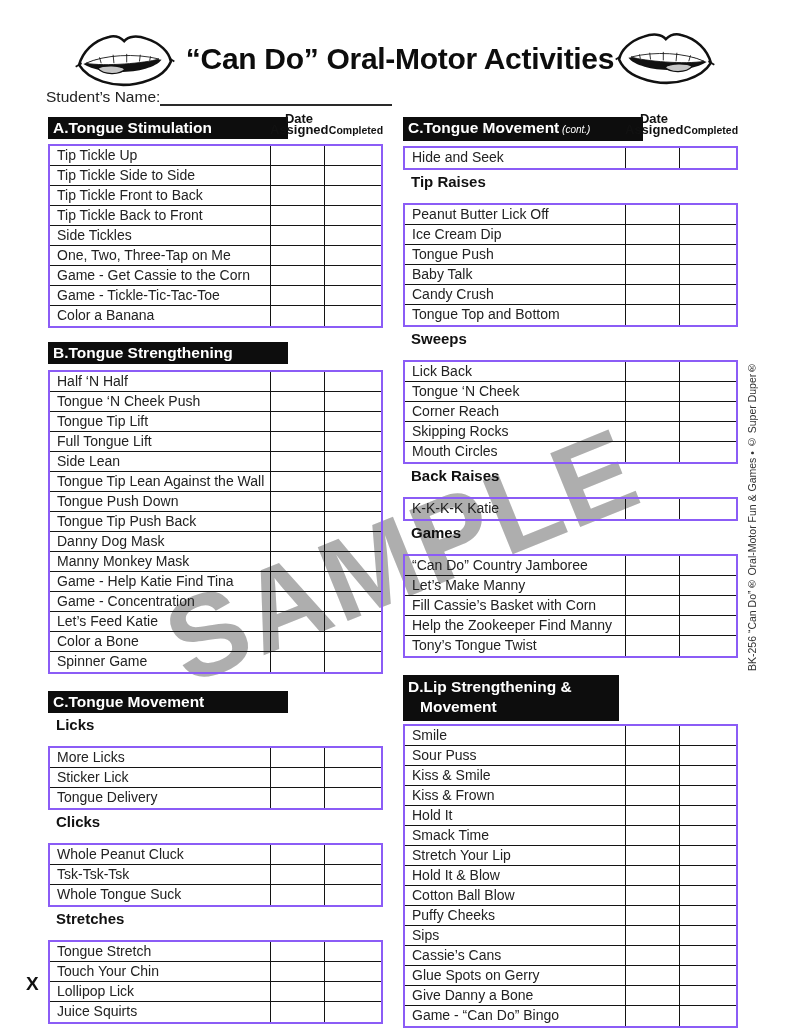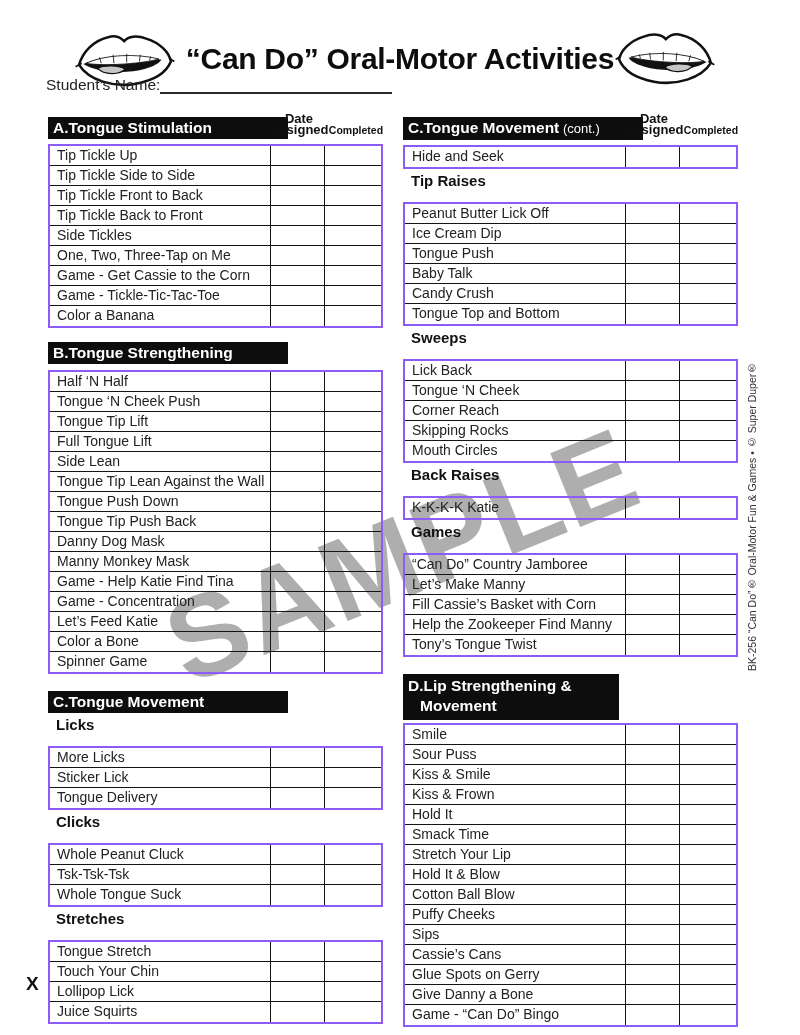--- a/index.html
+++ b/index.html
@@ -9,21 +9,21 @@
     font-family:"Liberation Sans", sans-serif; color:#1a1a1a;
   }
   
   .page-title {
     position:absolute; left:0; right:0; top:42px; text-align:center;
     font-size:30px; font-weight:bold; letter-spacing:-0.3px; color:#0d0d0d; z-index:2;
   }
   .lips { position:absolute; width:102px; height:64px; z-index:2; }
   .lips-left  { left:74px; top:27px; }
   .lips-right { left:614px; top:25px; transform:scaleX(-1); }
-  .student-line { position:absolute; left:46px; top:76px; font-size:15.5px; color:#222; z-index:2; }
+  .student-line { position:absolute; left:46px; top:88px; font-size:15.5px; color:#222; z-index:2; }
   .student-underline { display:inline-block; width:232px; height:15px; border-bottom:2px solid #2a2a2a; vertical-align:bottom; }
 
   
   .watermark {
     position:absolute; left:128px; top:498px; width:548px; z-index:1;
     font-size:116px; font-weight:bold; color:#a8a8a8; line-height:1;
     text-align:center; transform:rotate(-22deg); letter-spacing:2px; opacity:.92;
   }
   .side-note {
     position:absolute; left:746px; top:331px; height:340px; z-index:2;
@@ -43,21 +43,21 @@
   .hdr-completed {
     position:absolute; top:7px; left:280px; width:56px; text-align:center;
     font-size:10.5px; font-weight:bold; color:#111;
   }
 
   
   .bar {
     background:#0d0d0d; color:#fff; width:240px; min-height:22px;
     font-size:15.5px; font-weight:bold; line-height:18px; padding:2px 4px 2px 5px;
   }
-  .bar-suffix { font-weight:normal; font-size:13px; }
+  .bar-suffix { font-weight:normal; font-size:10px;font-style:italic; }
   .bar.two-line { width:216px; padding-bottom:4px; line-height:20px; }
   .bar-line2 { padding-left:12px; }
   .subhead { font-size:15px; font-weight:bold; color:#111; padding:3px 0 3px 8px; height:33px; }
   .tbl { border:2px solid #8b5cf6; background:transparent; }
   .row { display:flex; height:20px; border-bottom:1px solid #141414; }
   .row:last-child { border-bottom:none; }
   .cell { height:100%; }
   .cell.name {
     flex:1; font-size:14px; line-height:17px; padding:1px 2px 0 7px; color:#222;
     border-right:1px solid #141414; white-space:nowrap; overflow:hidden;

